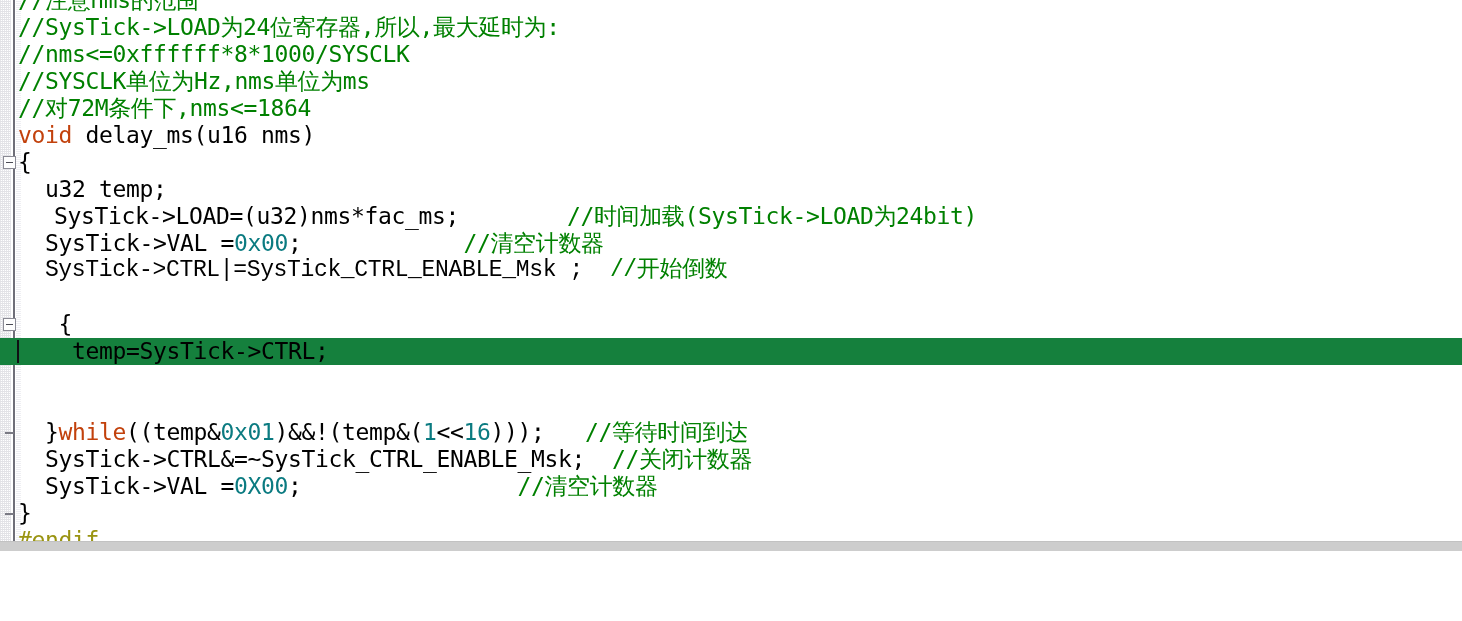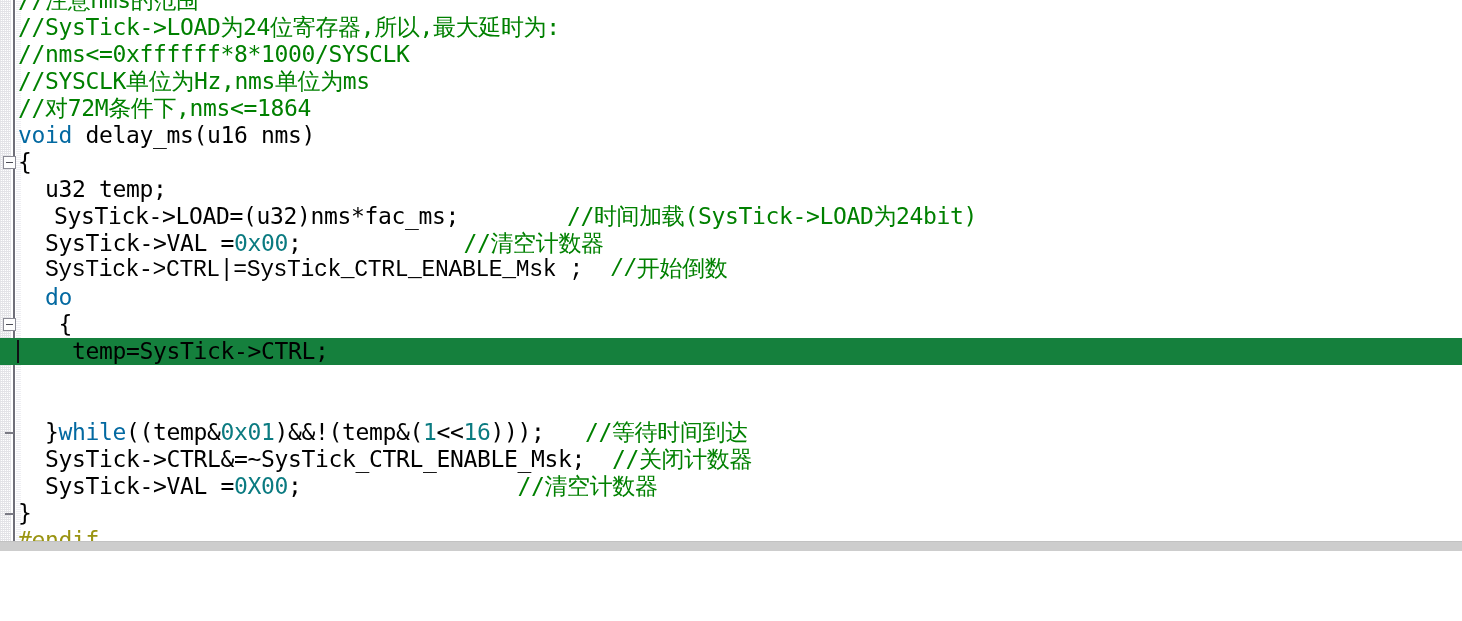--- a/index.html
+++ b/index.html
@@ -97,21 +97,21 @@
     left: 17px;
     top: 2px;
     width: 2px;
     height: 23px;
     background: #101014;
     z-index: 6;
   }
 
   
   .c-comment { color: #008000; }
-  .c-keyword { color: #0369a1; }
+  .c-keyword { color: #c2410c; }
   .c-number  { color: #0b7b81; }
   .c-plain   { color: #000000; }
   .c-pre     { color: #9a9412; }
 
   
   .fold-box {
     position: absolute;
     left: 3px;
     width: 13px;
     height: 13px;
@@ -171,21 +171,20 @@
       <div class="line" style="top: 14px;"><span class="txt"><span class="c-comment">//SysTick-&gt;LOAD为24位寄存器,所以,最大延时为:</span></span></div>
       <div class="line" style="top: 41px;"><span class="txt"><span class="c-comment">//nms&lt;=0xffffff*8*1000/SYSCLK</span></span></div>
       <div class="line" style="top: 68px; text-decoration: underline;"><span class="txt"><span class="c-comment">//SYSCLK单位为Hz,nms单位为ms</span></span></div>
       <div class="line" style="top: 95px;"><span class="txt"><span class="c-comment">//对72M条件下,nms&lt;=1864</span></span></div>
       <div class="line" style="top: 122px;"><span class="txt"><span class="c-keyword">void</span><span class="c-plain"> delay_ms(u16 nms)</span></span></div>
       <div class="line" style="top: 149px;"><span class="txt"><span class="c-plain">{</span></span></div>
       <div class="line" style="top: 176px;"><span class="txt"><span class="c-plain">  u32 temp;</span></span></div>
       <div class="line" style="top: 203px; margin-left: 9px;"><span class="txt"><span class="c-plain">  SysTick-&gt;LOAD=(u32)nms*fac_ms;        </span><span class="c-comment">//时间加载(SysTick-&gt;LOAD为24bit)</span></span></div>
       <div class="line" style="top: 230px;"><span class="txt"><span class="c-plain">  SysTick-&gt;VAL =</span><span class="c-number">0x00</span><span class="c-plain">;            </span><span class="c-comment">//清空计数器</span></span></div>
       <div class="line" style="top: 257px; font-family: Liberation Mono, monospace;"><span class="txt"><span class="c-plain">  SysTick-&gt;CTRL|=SysTick_CTRL_ENABLE_Msk ;  </span><span class="c-comment">//开始倒数</span></span></div>
-      <div class="line" style="top: 284px;"><span class="txt"><span class="c-keyword">  do</span></span></div>
       <div class="line" style="top: 311px;"><span class="txt"><span class="c-plain">   {</span></span></div>
       <div class="line current" style="top: 338px;"><span class="txt"><span class="c-plain">    temp=SysTick-&gt;CTRL;</span></span></div>
       <div class="line" style="top: 365px;"><span class="txt"></span></div>
       <div class="line" style="top: 392px;"><span class="txt"></span></div>
       <div class="line" style="top: 419px;"><span class="txt"><span class="c-plain">  }</span><span class="c-keyword">while</span><span class="c-plain">((temp&amp;</span><span class="c-number">0x01</span><span class="c-plain">)&amp;&amp;!(temp&amp;(</span><span class="c-number">1</span><span class="c-plain">&lt;&lt;</span><span class="c-number">16</span><span class="c-plain">)));   </span><span class="c-comment">//等待时间到达</span></span></div>
       <div class="line" style="top: 446px; padding-left: 14px;"><span class="txt"><span class="c-plain">  SysTick-&gt;CTRL&amp;=~SysTick_CTRL_ENABLE_Msk;  </span><span class="c-comment">//关闭计数器</span></span></div>
       <div class="line" style="top: 473px;"><span class="txt"><span class="c-plain">  SysTick-&gt;VAL =</span><span class="c-number">0X00</span><span class="c-plain">;                </span><span class="c-comment">//清空计数器</span></span></div>
       <div class="line" style="top: 500px;"><span class="txt"><span class="c-plain">}</span></span></div>
       <div class="line" style="top: 527px; padding-left: 41px;"><span class="txt"><span class="c-pre">#endif</span></span></div>
     </div>

